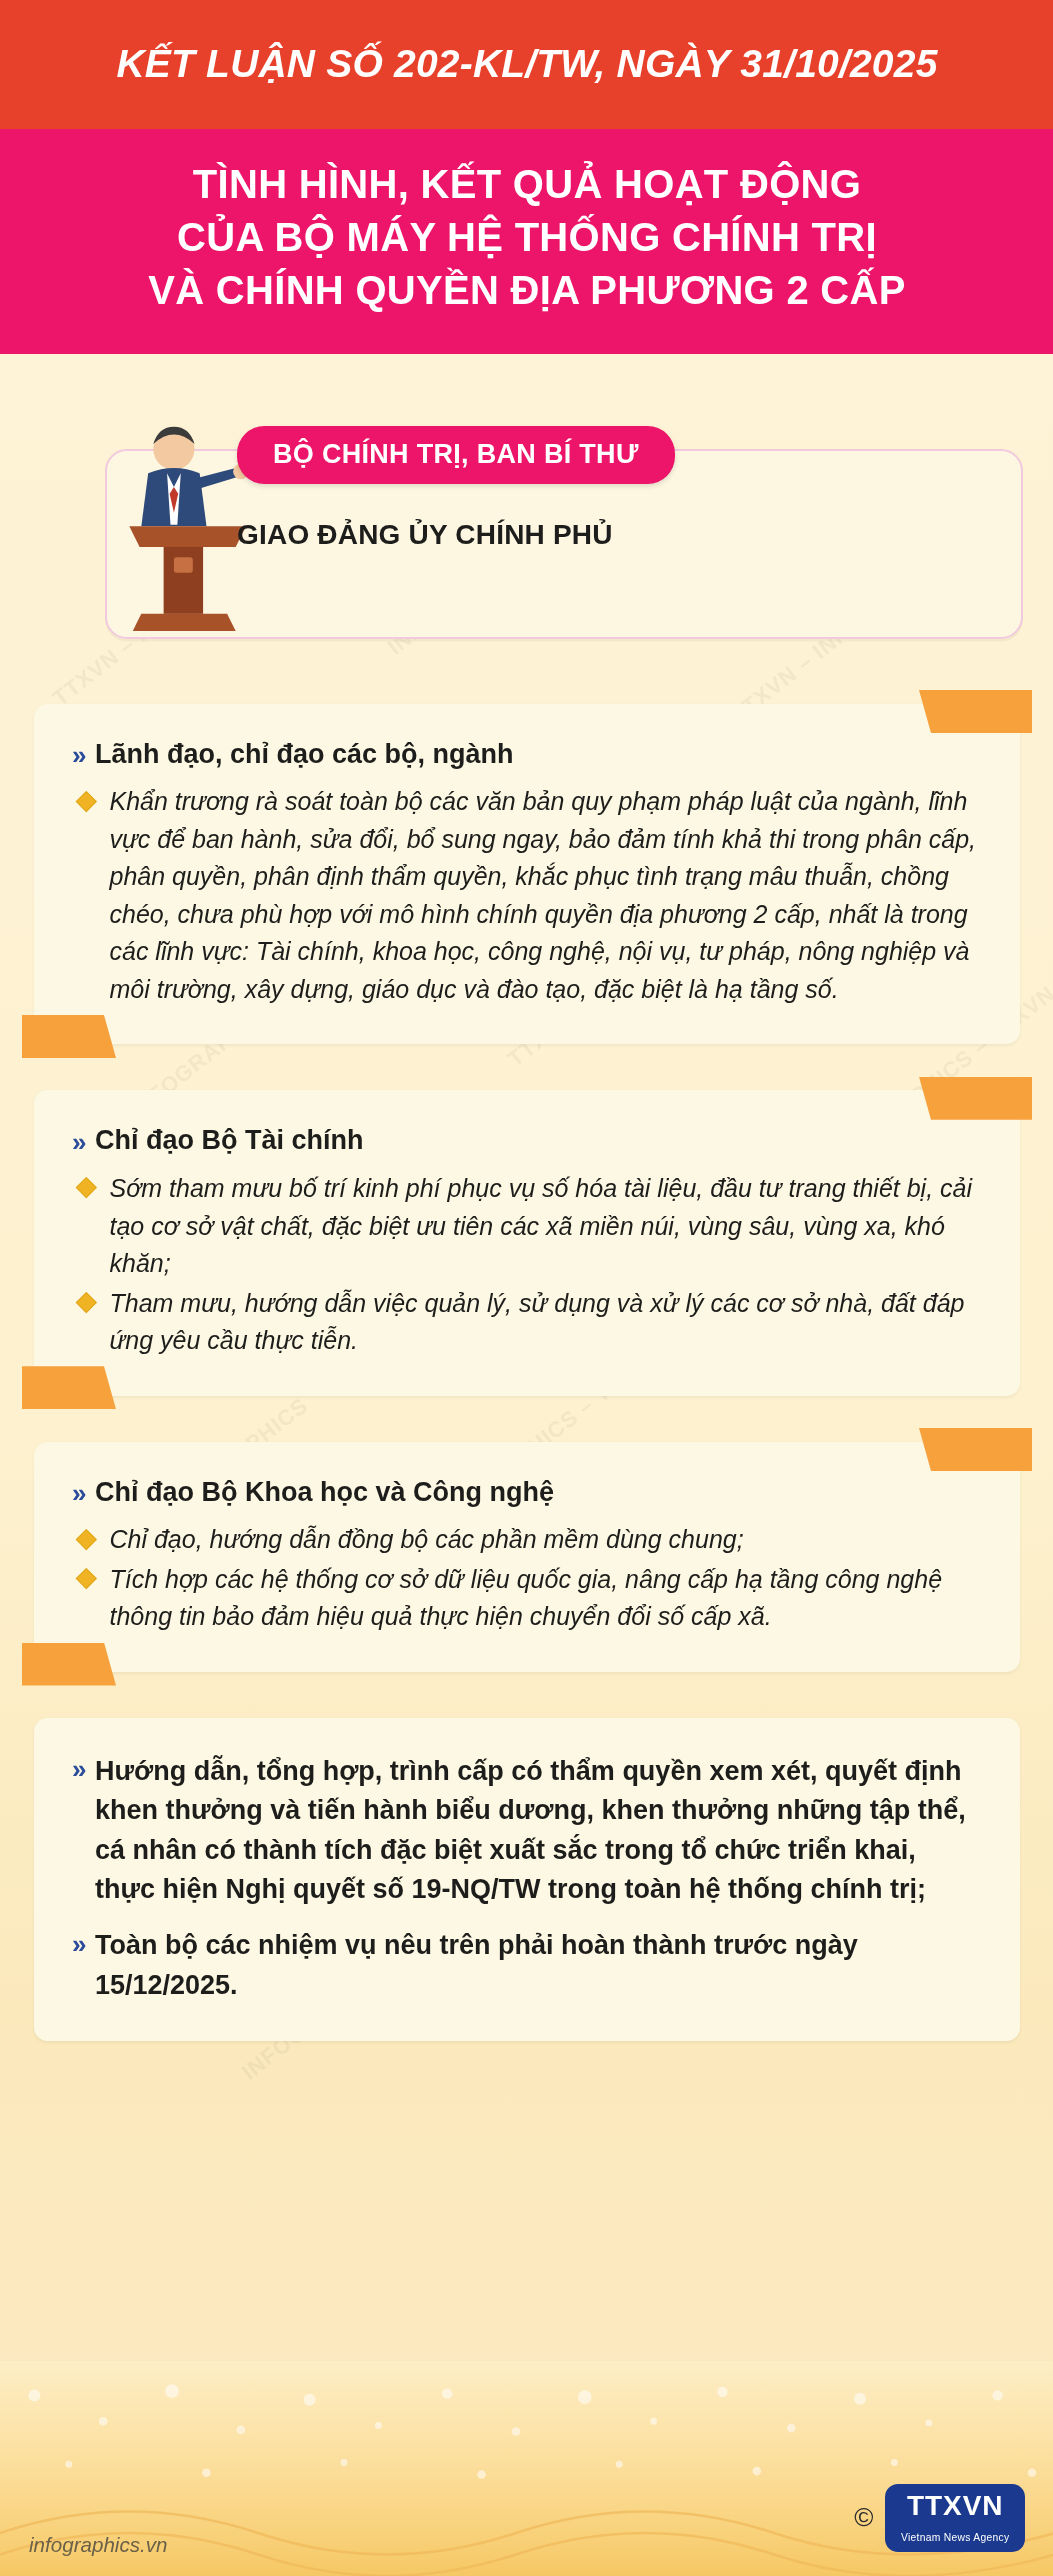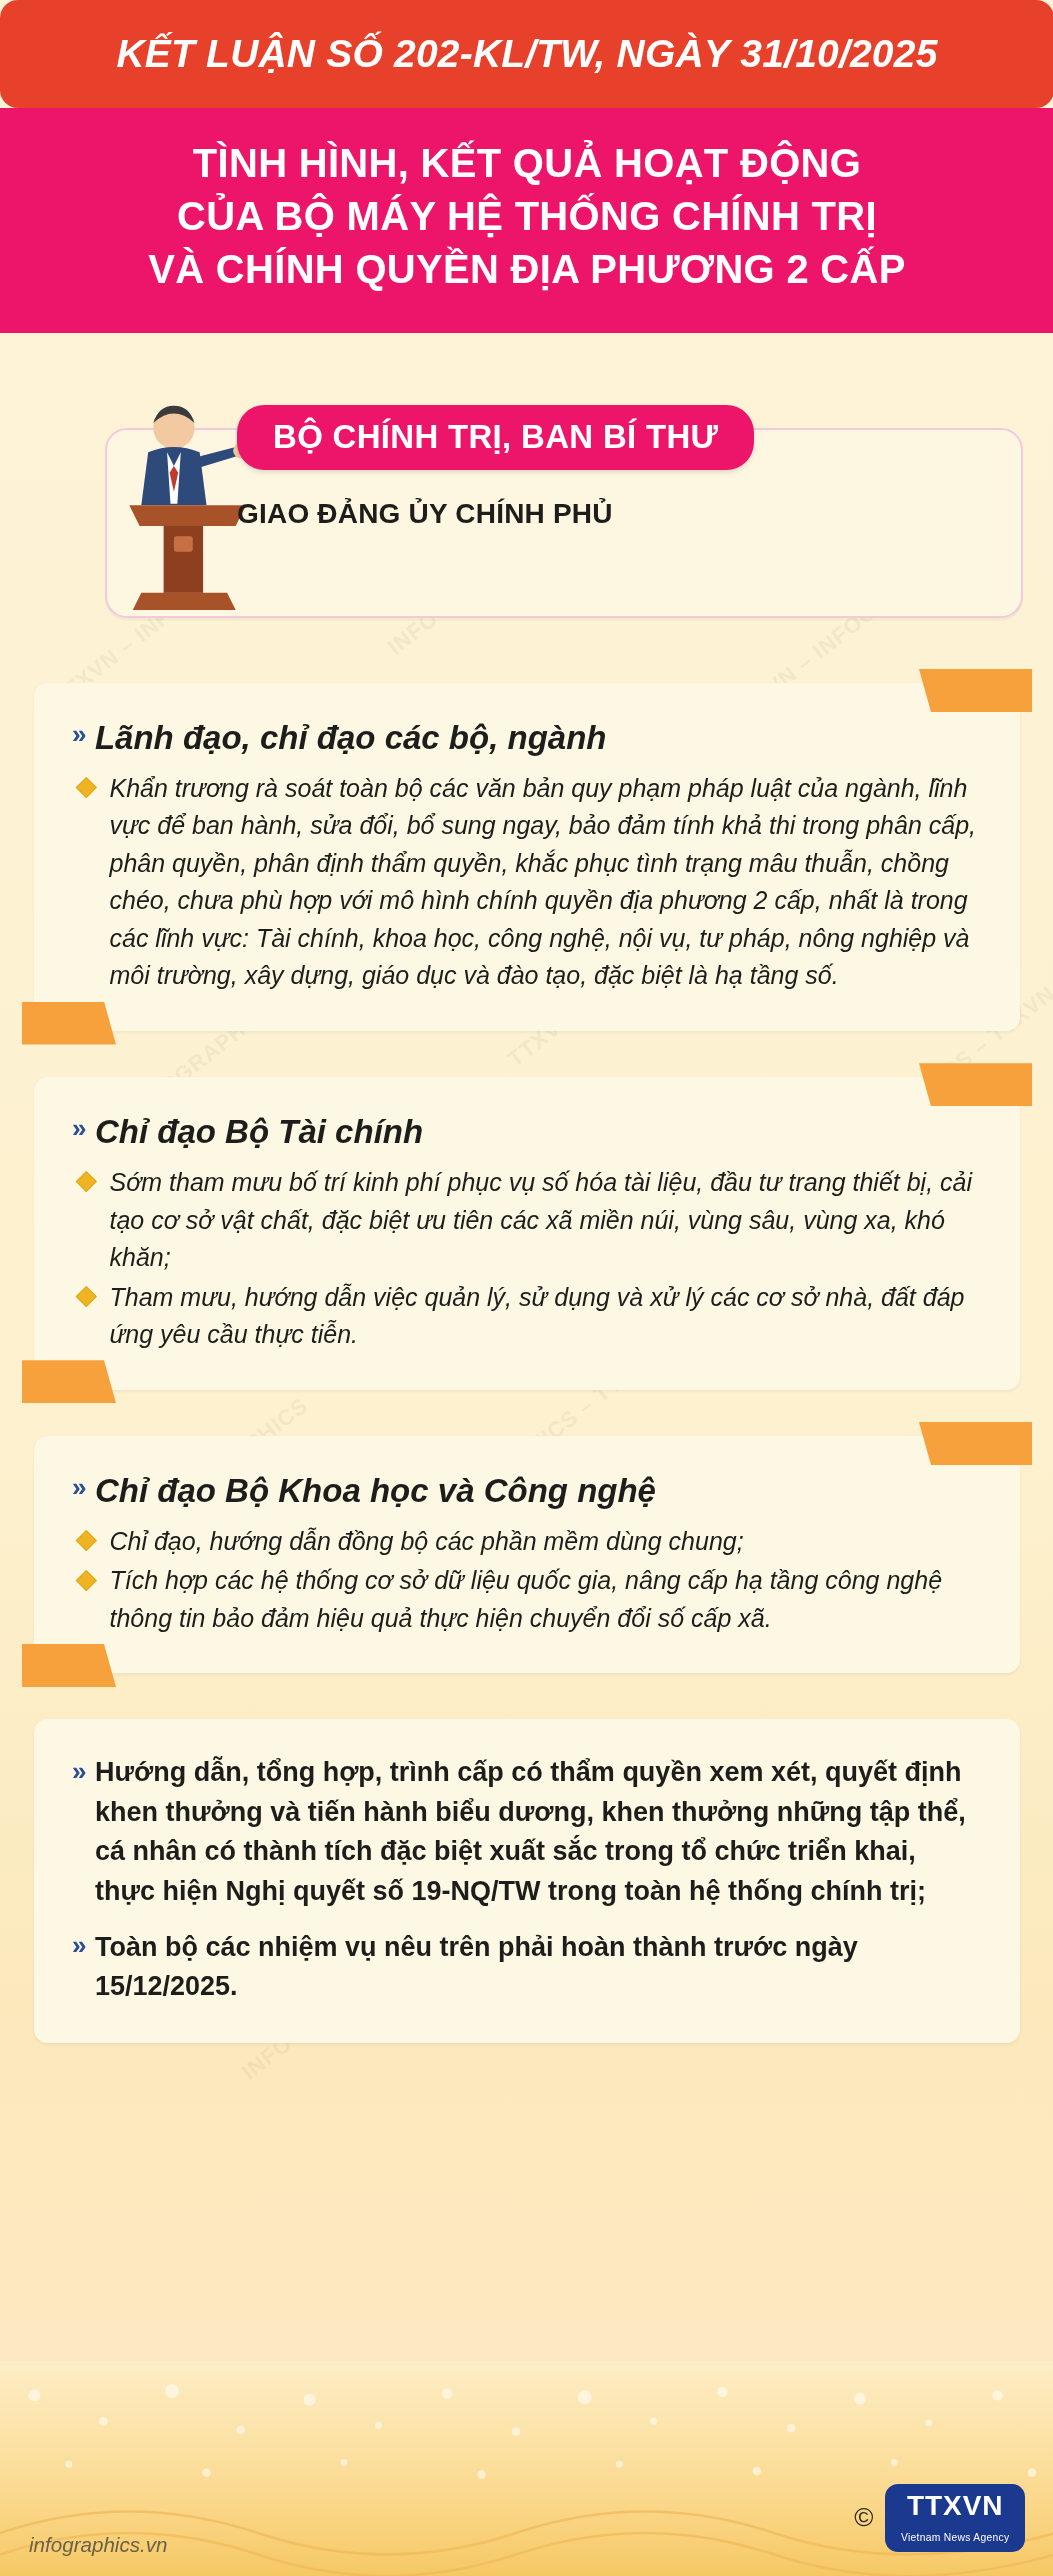--- a/index.html
+++ b/index.html
@@ -25,27 +25,26 @@
     letter-spacing: 0.9px;
     transform: rotate(-38deg);
     white-space: nowrap;
     pointer-events: none;
     user-select: none;
   }
 
   
   .hdr-top {
     position: relative;
-    height: 108px;
+    height: 129px;
     background: #e8412b;
     display: flex;
     align-items: center;
     justify-content: center;
     text-align: right;
-    border-radius: 18px;
   }
   .hdr-top-inner {
     color: #fff;
     font-size: 39px;
     font-weight: bold;
     letter-spacing: 0.2px;
     font-style: italic;
     line-height: 1.1;
     padding: 0 17px;
   }
@@ -80,21 +79,21 @@
     border: 2.6px solid #f2c9dd;
     border-radius: 22px;
     box-shadow: 0 2.6px 0 rgba(0,0,0,0.04);
   }
   .assign-pill {
     position: absolute;
     left: 206px;
     top: 34px;
     background: #ec1569;
     color: #fff;
-    font-size: 33px;
+    font-size: 27px;
     font-weight: bold;
     padding: 13px 36px 14.6px 36px;
     border-radius: 27.5px;
     letter-spacing: 0.3px;
     white-space: nowrap;
     box-shadow: 0 2.6px 5.2px rgba(0,0,0,0.12);
   }
   .assign-sub {
     position: absolute;
     left: 206px;
@@ -161,24 +160,23 @@
   .chev {
     flex: 0 0 auto;
     color: #2b4b9b;
     font-size: 26px;
     font-weight: bold;
     line-height: 1;
     margin-top: 4.3px;
     letter-spacing: -5.2px;
   }
   .head-txt {
-    font-size: 33px;
+    font-size: 27px;
     font-weight: bold;
     color: #1d1d1b;
-    font-style: italic;
     line-height: 1.25;
   }
   .bullets { margin-left: 6.9px; }
   .b-row { display: flex; align-items: flex-start; gap: 16px; margin-top: 2px; }
   .dia {
     flex: 0 0 auto;
     width: 14.6px; height: 14.6px;
     margin-top: 10.3px;
     background: #f0b323;
     border: 1.7px solid #e0a81c;

